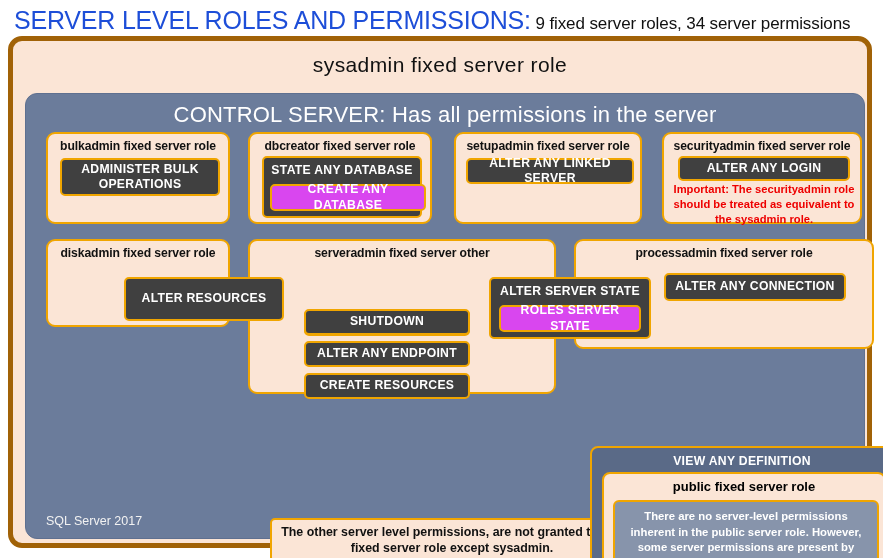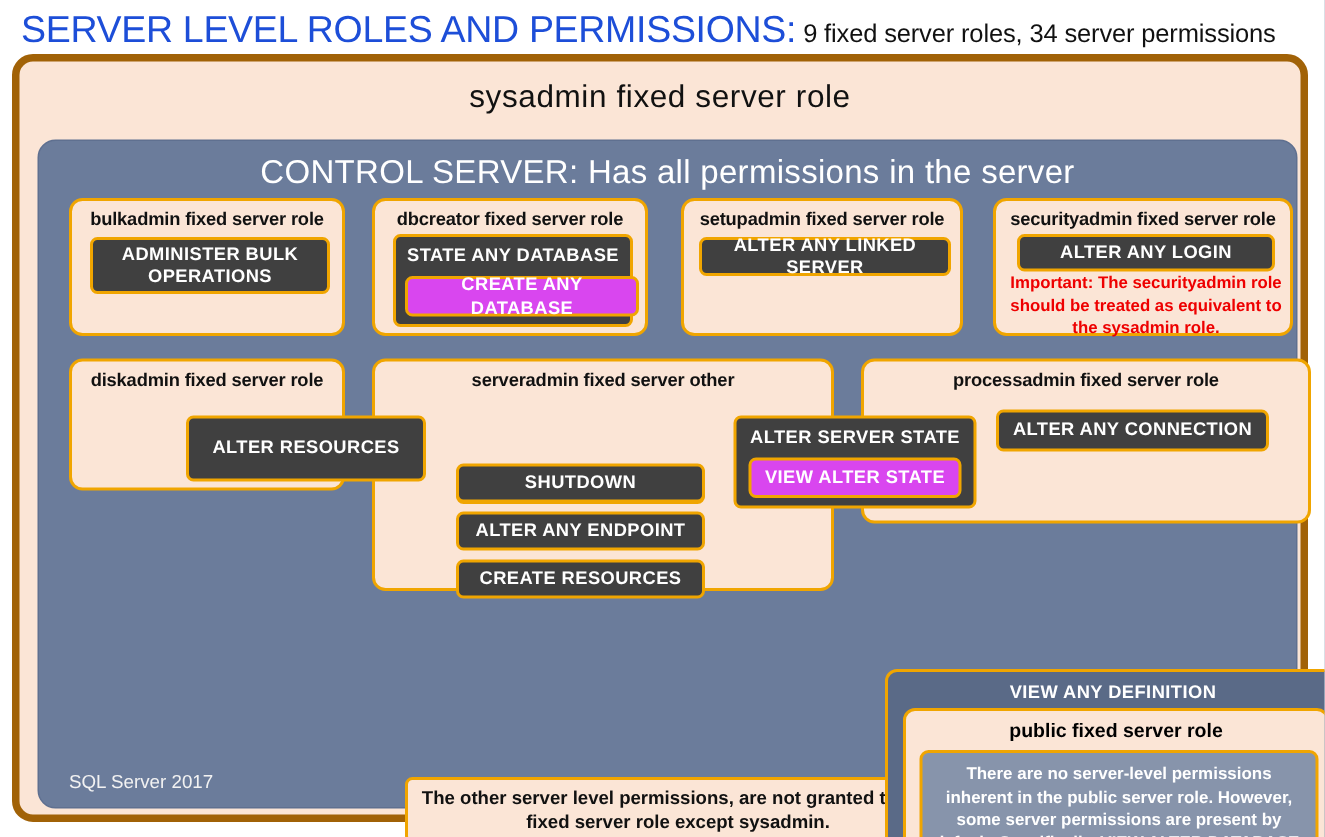--- a/index.html
+++ b/index.html
@@ -289,21 +289,21 @@
     <div class="perm-box" style="left:98px; top:183px; width:160px; height:44px;">ALTER RESOURCES</div>
 
     <div class="perm-box" style="left:278px; top:183px; width:166px; height:26px;margin-top:33px;">ALTER SETTINGS</div>
     <div class="perm-box" style="left:278px; top:215px; width:166px; height:26px;">SHUTDOWN</div>
     <div class="perm-box" style="left:278px; top:247px; width:166px; height:26px;">ALTER ANY ENDPOINT</div>
     <div class="perm-box" style="left:278px; top:279px; width:166px; height:26px;">CREATE RESOURCES</div>
 
     <div class="perm-box tall-top" style="left:463px; top:183px; width:162px; height:62px;">
       <span>ALTER SERVER STATE</span>
     </div>
-    <div class="perm-box dark" style="left:473px; top:211px; width:142px; height:27px;">VIEW ALTER STATE</div>
+    <div class="perm-box dark" style="left:473px; top:211px; width:142px; height:27px;">ROLES SERVER STATE</div>
 
     <div id="other-perms-note">The other server level permissions, are not granted to any fixed server role except sysadmin.</div>
 
     <div id="view-any-definition-box">
       <div id="view-any-definition-label">VIEW ANY DEFINITION</div>
       <div id="public-role-box">
         <div id="public-role-title">public fixed server role</div>
         <div id="public-role-text">There are no server-level permissions inherent in the public server role. However, some server permissions are present by default. Specifically, VIEW ALTER DATABASE, and CONNECT permission to the endpoints. These permissions can be revoked.</div>
       </div>
     </div>

